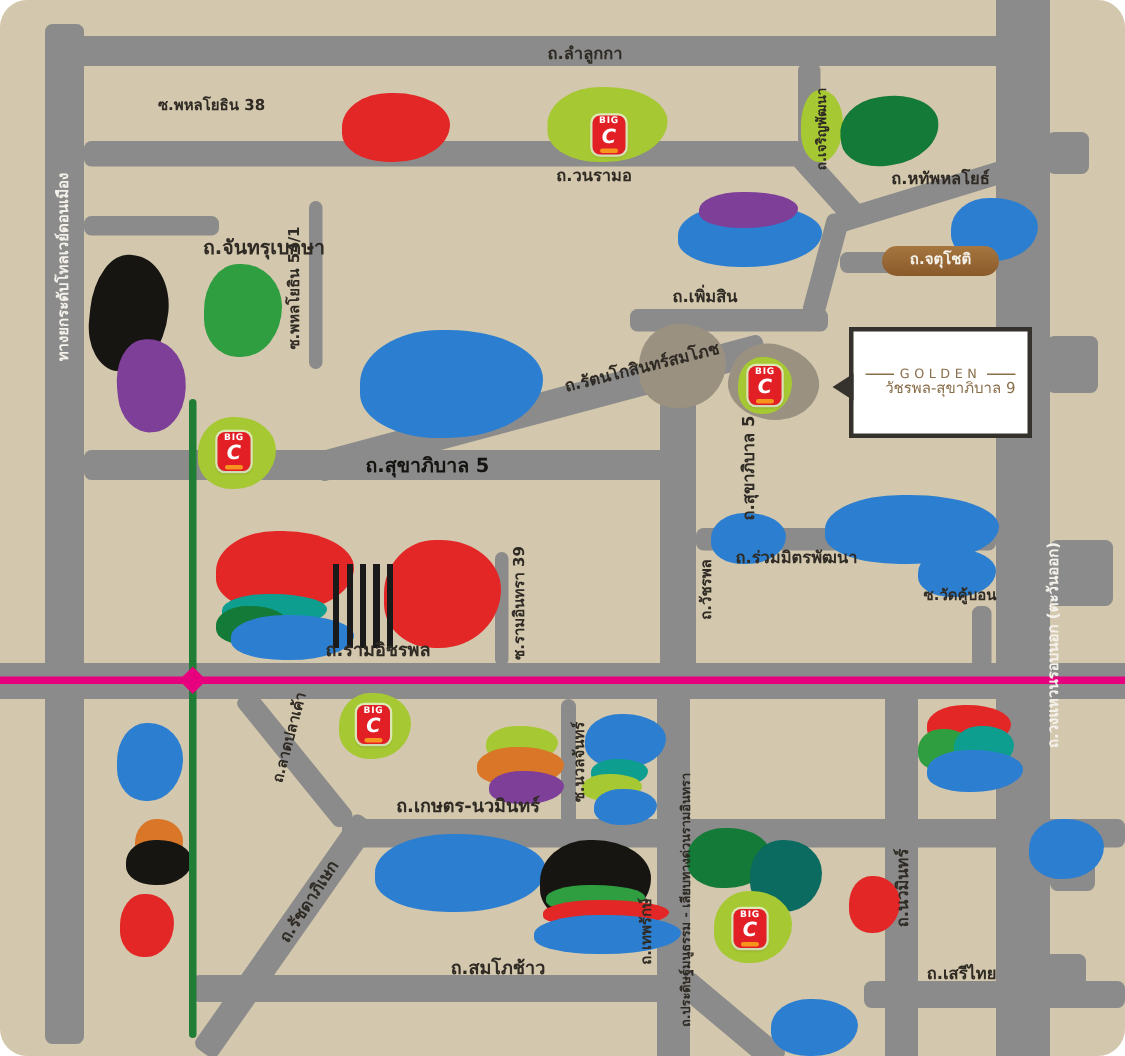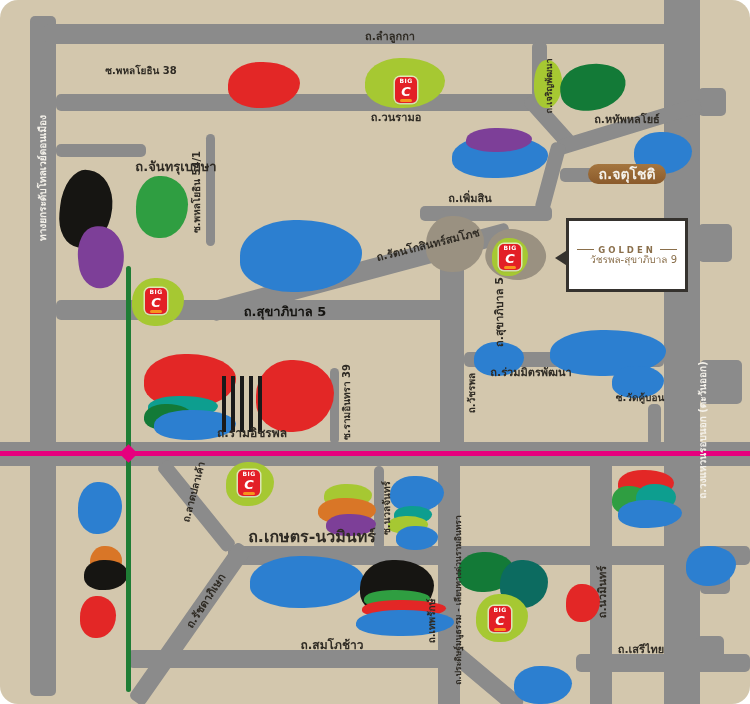--- a/index.html
+++ b/index.html
@@ -51,21 +51,21 @@
     background:#ffffff;border:3px solid #35322e;box-sizing:border-box;
     display:flex;flex-direction:column;justify-content:center;padding:4px 8px 5px 8px;
   }
   #logo .tail{
     position:absolute;left:-14px;top:28px;width:0;height:0;
     border-top:9px solid transparent;border-bottom:9px solid transparent;
     border-right:14px solid #35322e;
   }
   #logo .row-golden{display:flex;align-items:center;gap:4px;}
   #logo .goldline{flex:1;height:1.5px;background:#8a6f4b;}
-  #logo .golden{font-size:8.5px;letter-spacing:3px;color:#8a6f4b;font-weight:700;}
+  #logo .golden{font-size:8.5px;letter-spacing:3px;color:#8a6f4b;font-weight:400;}
   #logo .prestige{font-size:22px;font-weight:700;color:#35322e;letter-spacing:.5px;line-height:1.15;}
   #logo .prestige .gi{color:#b2894e;}
   #logo .subtitle{font-size:10px;color:#8a6f4b;text-align:right;line-height:1;}
 </style>
 </head>
 <body>
 
 <div id="map">
 
   <div class="road" style="left:30px;top:16px;width:26px;height:680px;"></div>
@@ -172,31 +172,31 @@
   <div class="pinkdiamond" style="left:122px;top:447px;"></div>
 
   <div class="lbl" style="left:390px;top:36px;transform:translate(-50%,-50%);">ถ.ลำลูกกา</div>
   <div class="lbl" style="left:141px;top:71px;font-size:10px;transform:translate(-50%,-50%);">ซ.พหลโยธิน 38</div>
   <div class="lbl" style="left:396px;top:117px;transform:translate(-50%,-50%);">ถ.วนรามอ</div>
   <div class="lbl" style="left:627px;top:119px;transform:translate(-50%,-50%);">ถ.หทัพหลโยธ์</div>
   <div class="lbl" style="left:176px;top:166px;font-size:13px;transform:translate(-50%,-50%);">ถ.จันทรุเบกษา</div>
   <div class="lbl" style="left:197px;top:192px;font-size:10px;transform:translate(-50%,-50%) rotate(-90deg);">ซ.พหลโยธิน 54/1</div>
   <div class="lbl" style="left:549px;top:86px;font-size:9px;transform:translate(-50%,-50%) rotate(-90deg);">ถ.เจริญพัฒนา</div>
   <div class="lbl" style="left:470px;top:198px;transform:translate(-50%,-50%);">ถ.เพิ่มสิน</div>
-  <div class="lbl on-road" style="left:627px;top:174px;font-size:14px;transform:translate(-50%,-50%);">ถ.จตุโชติ</div>
+  <div class="lbl on-road" style="left:627px;top:174px;font-size:10px;transform:translate(-50%,-50%);">ถ.จตุโชติ</div>
   <div class="lbl" style="left:428px;top:245px;transform:translate(-50%,-50%) rotate(-14deg);">ถ.รัตนโกสินทร์สมโภช</div>
   <div class="lbl" style="left:499px;top:312px;transform:translate(-50%,-50%) rotate(-90deg);">ถ.สุขาภิบาล 5</div>
   <div class="lbl" style="left:285px;top:311px;font-size:13px;color:#141310;transform:translate(-50%,-50%);">ถ.สุขาภิบาล 5</div>
   <div class="lbl" style="left:531px;top:372px;transform:translate(-50%,-50%);">ถ.ร่วมมิตรพัฒนา</div>
   <div class="lbl" style="left:640px;top:398px;font-size:10px;transform:translate(-50%,-50%);">ซ.วัดคู้บอน</div>
   <div class="lbl" style="left:472px;top:393px;font-size:10px;transform:translate(-50%,-50%) rotate(-90deg);">ถ.วัชรพล</div>
   <div class="lbl" style="left:347px;top:402px;font-size:10px;transform:translate(-50%,-50%) rotate(-90deg);">ซ.รามอินทรา 39</div>
   <div class="lbl" style="left:252px;top:433px;font-size:12px;transform:translate(-50%,-50%);">ถ.รามอิชรพล</div>
   <div class="lbl" style="left:194px;top:492px;font-size:10px;transform:translate(-50%,-50%) rotate(-75deg);">ถ.ลาดปลาเค้า</div>
-  <div class="lbl" style="left:312px;top:537px;font-size:16px;transform:translate(-50%,-50%);">ถ.เกษตร-นวมินทร์</div>
+  <div class="lbl" style="left:312px;top:537px;font-size:12px;transform:translate(-50%,-50%);">ถ.เกษตร-นวมินทร์</div>
   <div class="lbl" style="left:387px;top:508px;font-size:10px;transform:translate(-50%,-50%) rotate(-90deg);">ซ.นวลจันทร์</div>
   <div class="lbl" style="left:206px;top:601px;transform:translate(-50%,-50%) rotate(-57deg);">ถ.รัชดาภิเษก</div>
   <div class="lbl" style="left:332px;top:645px;font-size:12px;transform:translate(-50%,-50%);">ถ.สมโภช้าว</div>
   <div class="lbl" style="left:432px;top:621px;font-size:10px;transform:translate(-50%,-50%) rotate(-90deg);">ถ.เทพรักษ์</div>
   <div class="lbl" style="left:458px;top:600px;font-size:8.5px;transform:translate(-50%,-50%) rotate(-90deg);">ถ.ประดิษฐ์มนูธรรม - เลียบทางด่วนรามอินทรา</div>
   <div class="lbl" style="left:602px;top:592px;transform:translate(-50%,-50%) rotate(-90deg);">ถ.นวมินทร์</div>
   <div class="lbl" style="left:641px;top:649px;transform:translate(-50%,-50%);">ถ.เสรีไทย</div>
   <div class="lbl on-road" style="left:43px;top:178px;font-size:10px;transform:translate(-50%,-50%) rotate(-90deg);">ทางยกระดับโทลเวย์ดอนเมือง</div>
   <div class="lbl on-road" style="left:703px;top:430px;font-size:10px;transform:translate(-50%,-50%) rotate(-90deg);">ถ.วงแหวนรอบนอก (ตะวันออก)</div>
 

